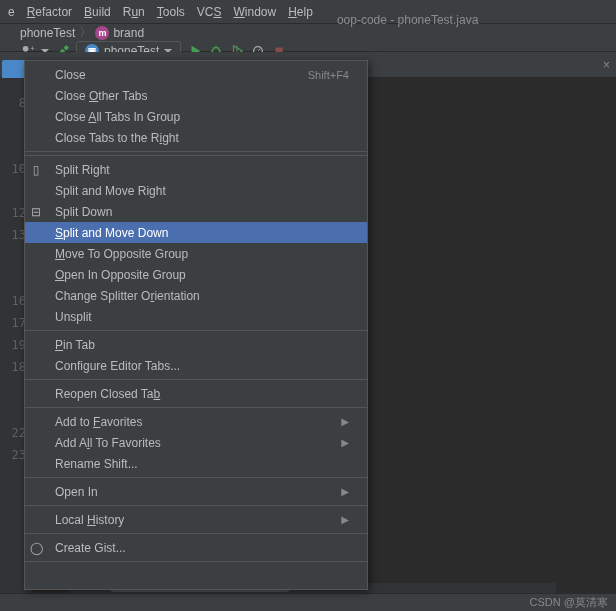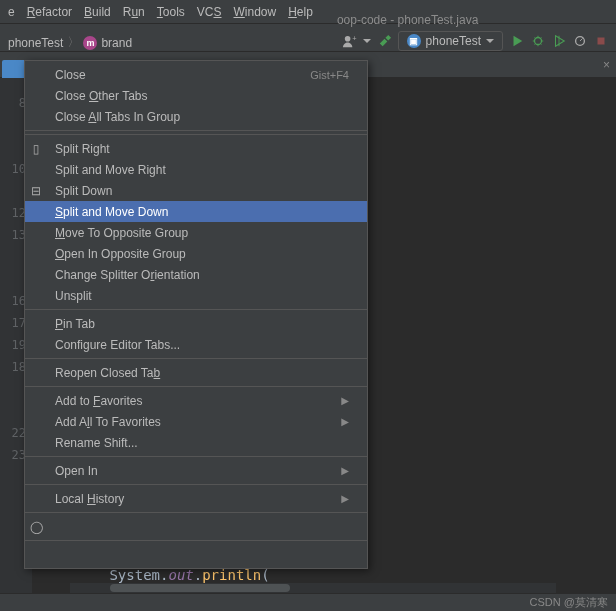--- a/index.html
+++ b/index.html
@@ -14,23 +14,24 @@
   }
   .menubar {
     display: flex; align-items: center; height: 24px;
     background: #3c3f41; padding: 0 2px;
     border-bottom: 1px solid #2b2b2b;
   }
   .menubar .menu { padding: 2px 6px; font-size: 12px; color: #bbbbbb; }
   .menubar .menu u { text-decoration: underline; }
   .menubar .title { margin-left: 18px; color: #8c8c8c; font-size: 12px; margin-top: 16px; }
   .toolbar {
-    display: flex; align-items: flex-end; height: 28px;
+    display: flex; align-items: flex-start; height: 28px;
     background: #3c3f41; border-bottom: 1px solid #2b2b2b;
-    padding: 0 8px;
+    padding: 0 20px;
+    flex-direction: column;
   }
   .nav-crumb { display: flex; align-items: center; gap: 4px; flex: 1; }
   .nav-crumb .arrow { color: #777; }
   .class-icon {
     width: 14px; height: 14px; border-radius: 7px;
     background: #c7525f; color: #fff;
     display: inline-flex; align-items: center; justify-content: center;
     font-size: 9px; font-weight: bold;
   }
   .class-icon.m { background: #a8468a; }
@@ -239,27 +240,30 @@
   <div class="hscroll-thumb"></div>
 </div>
 
 <div class="status-bar">
   <span>CSDN @莫清寒</span>
 </div>
 
 <div class="ctx-menu" id="ctxmenu">
     <div class="ctx-item">
       <span class="lbl">Close</span>
-      <span class="sc">Gist+F4</span>
+      <span class="sc">Shift+F4</span>
     </div>
     <div class="ctx-item">
       <span class="lbl">Close <u>O</u>ther Tabs</span>
     </div>
     <div class="ctx-item">
       <span class="lbl">Close <u>A</u>ll Tabs In Group</span>
+    </div>
+    <div class="ctx-item">
+      <span class="lbl">Close Tabs to the R<u>i</u>ght</span>
     </div>
     <div class="ctx-sep"></div>
     <div class="ctx-sep"></div>
     <div class="ctx-item">
       <span class="pre-icon">▯</span>
       <span class="lbl">Split Right</span>
     </div>
     <div class="ctx-item">
       <span class="lbl">Split and Move Right</span>
     </div>
@@ -311,16 +315,17 @@
       <span class="sub">▶</span>
     </div>
     <div class="ctx-sep"></div>
     <div class="ctx-item">
       <span class="lbl">Local <u>H</u>istory</span>
       <span class="sub">▶</span>
     </div>
     <div class="ctx-sep"></div>
     <div class="ctx-item">
       <span class="pre-icon">◯</span>
+      <span class="lbl">Create Gist...</span>
     </div>
     <div class="ctx-sep"></div>
     <div class="ctx-item"></div>
   </div>
 
 </body></html>

